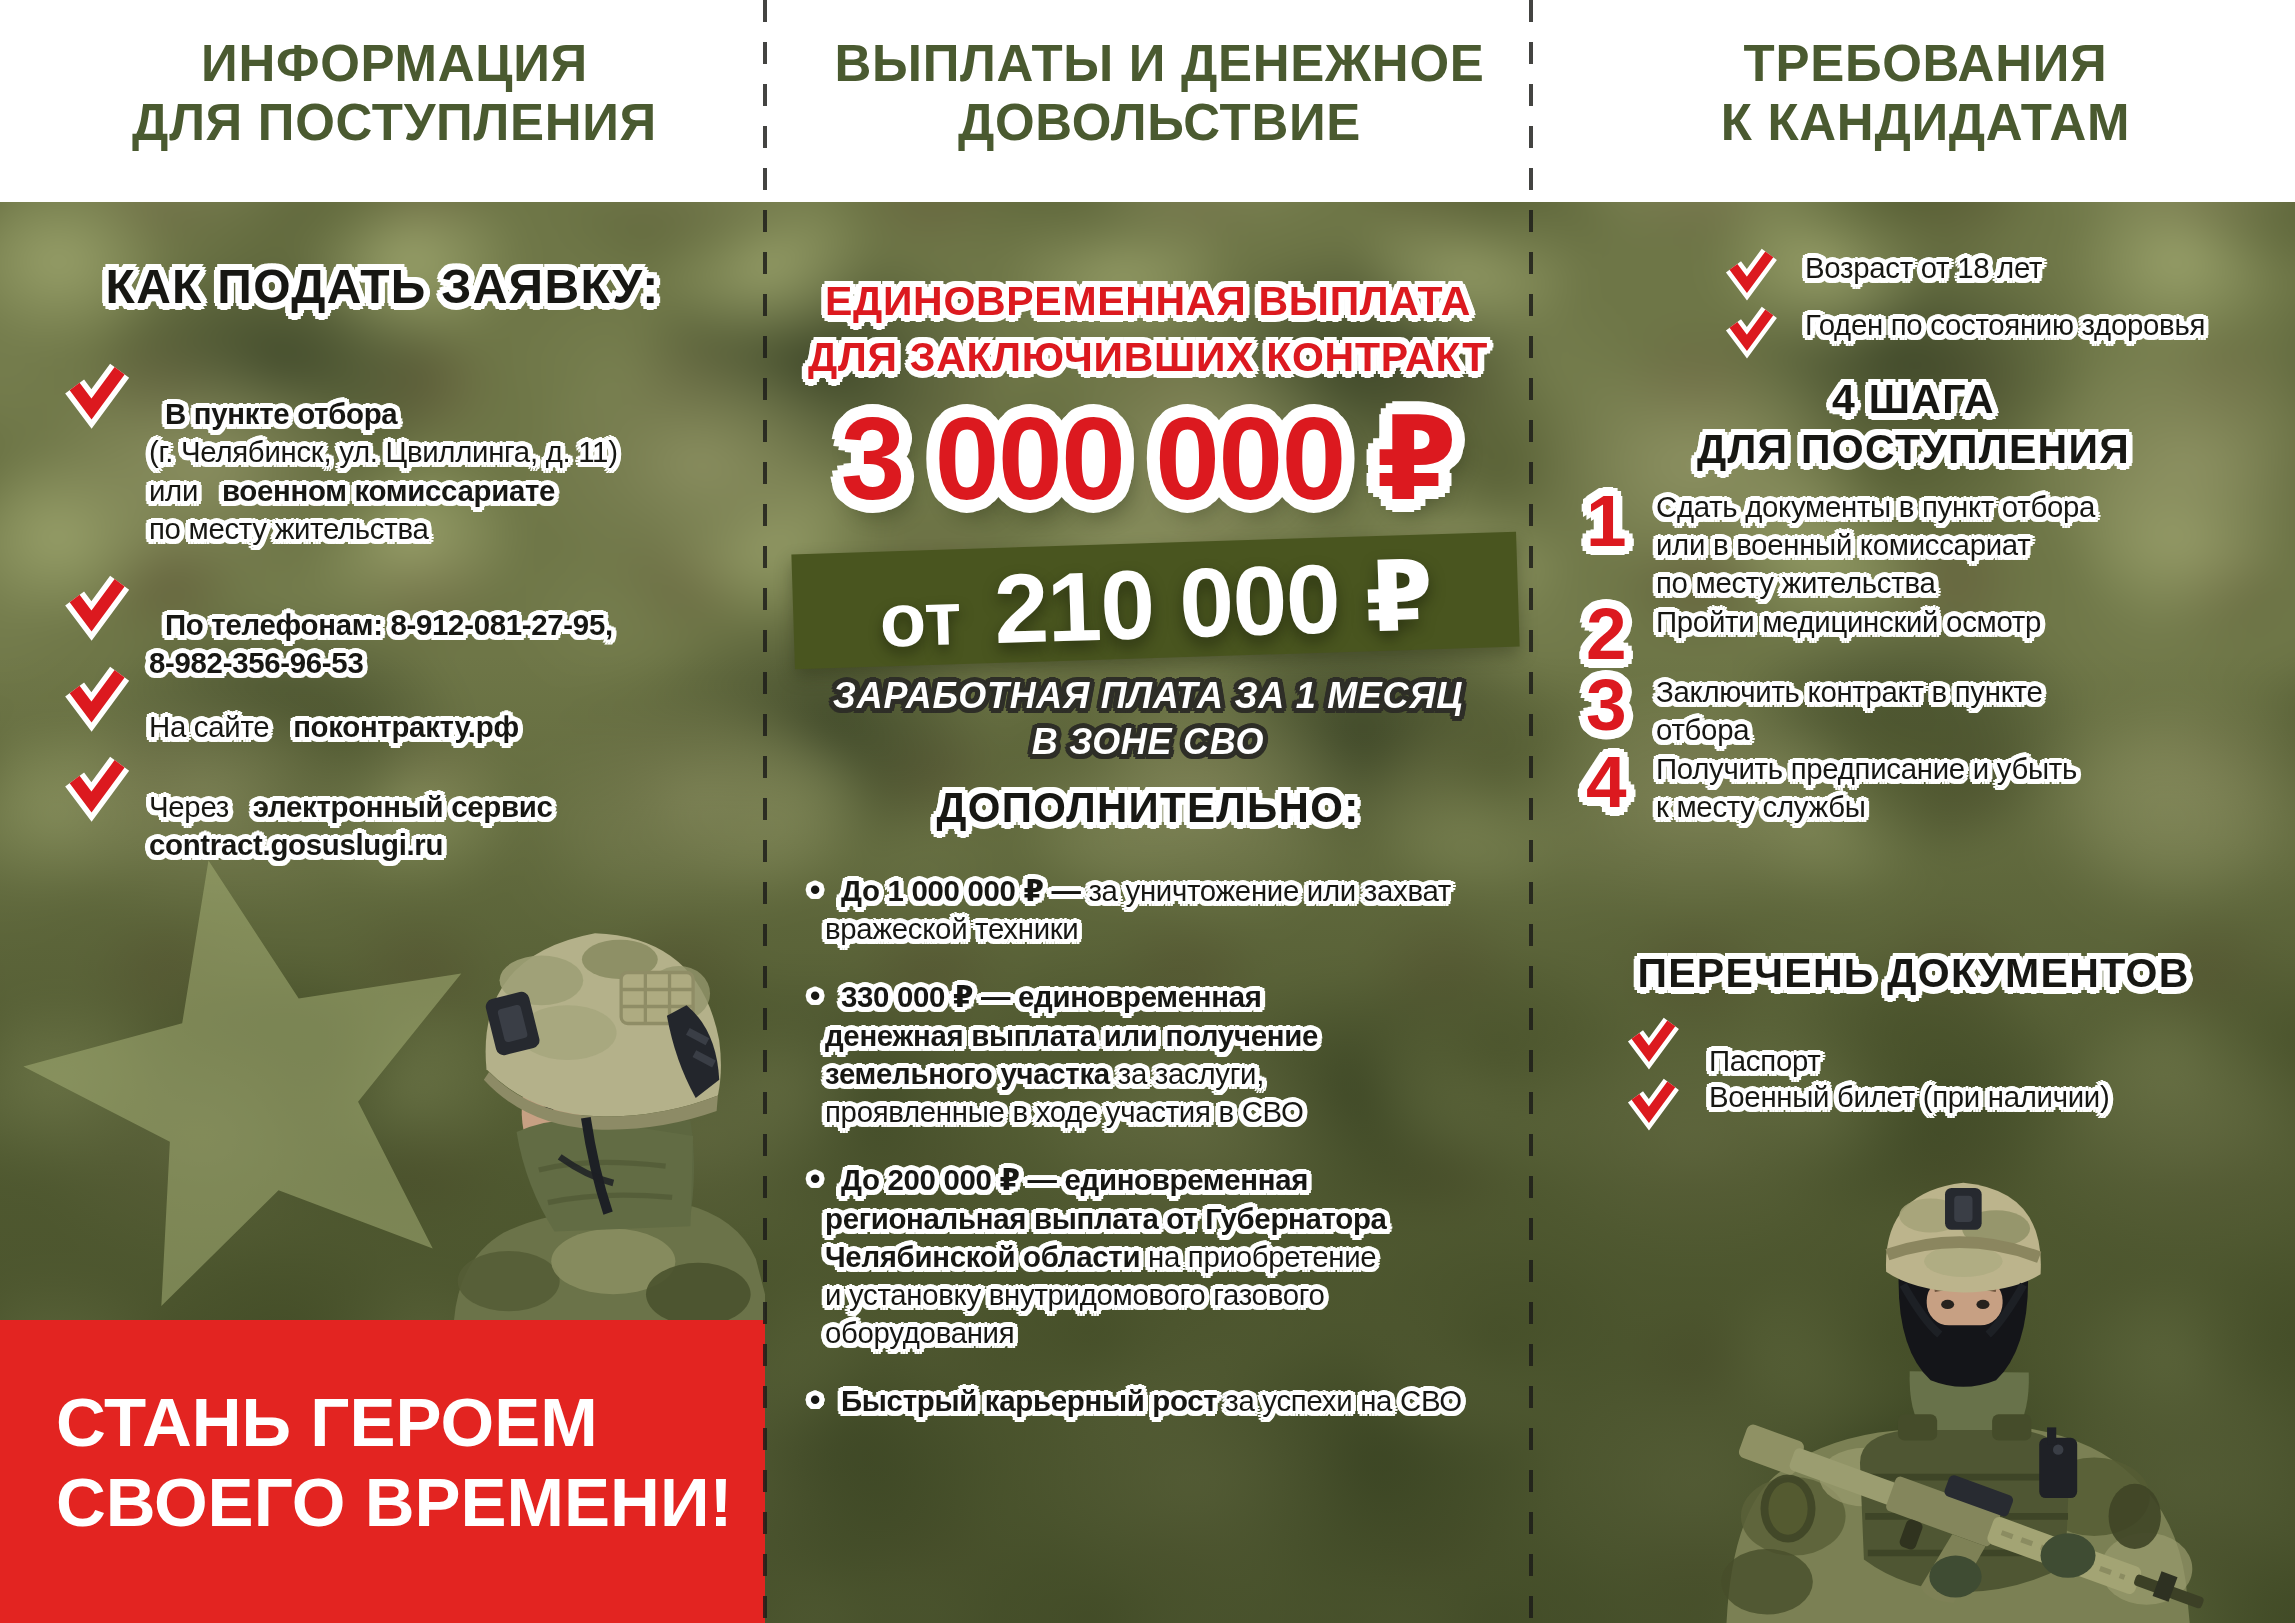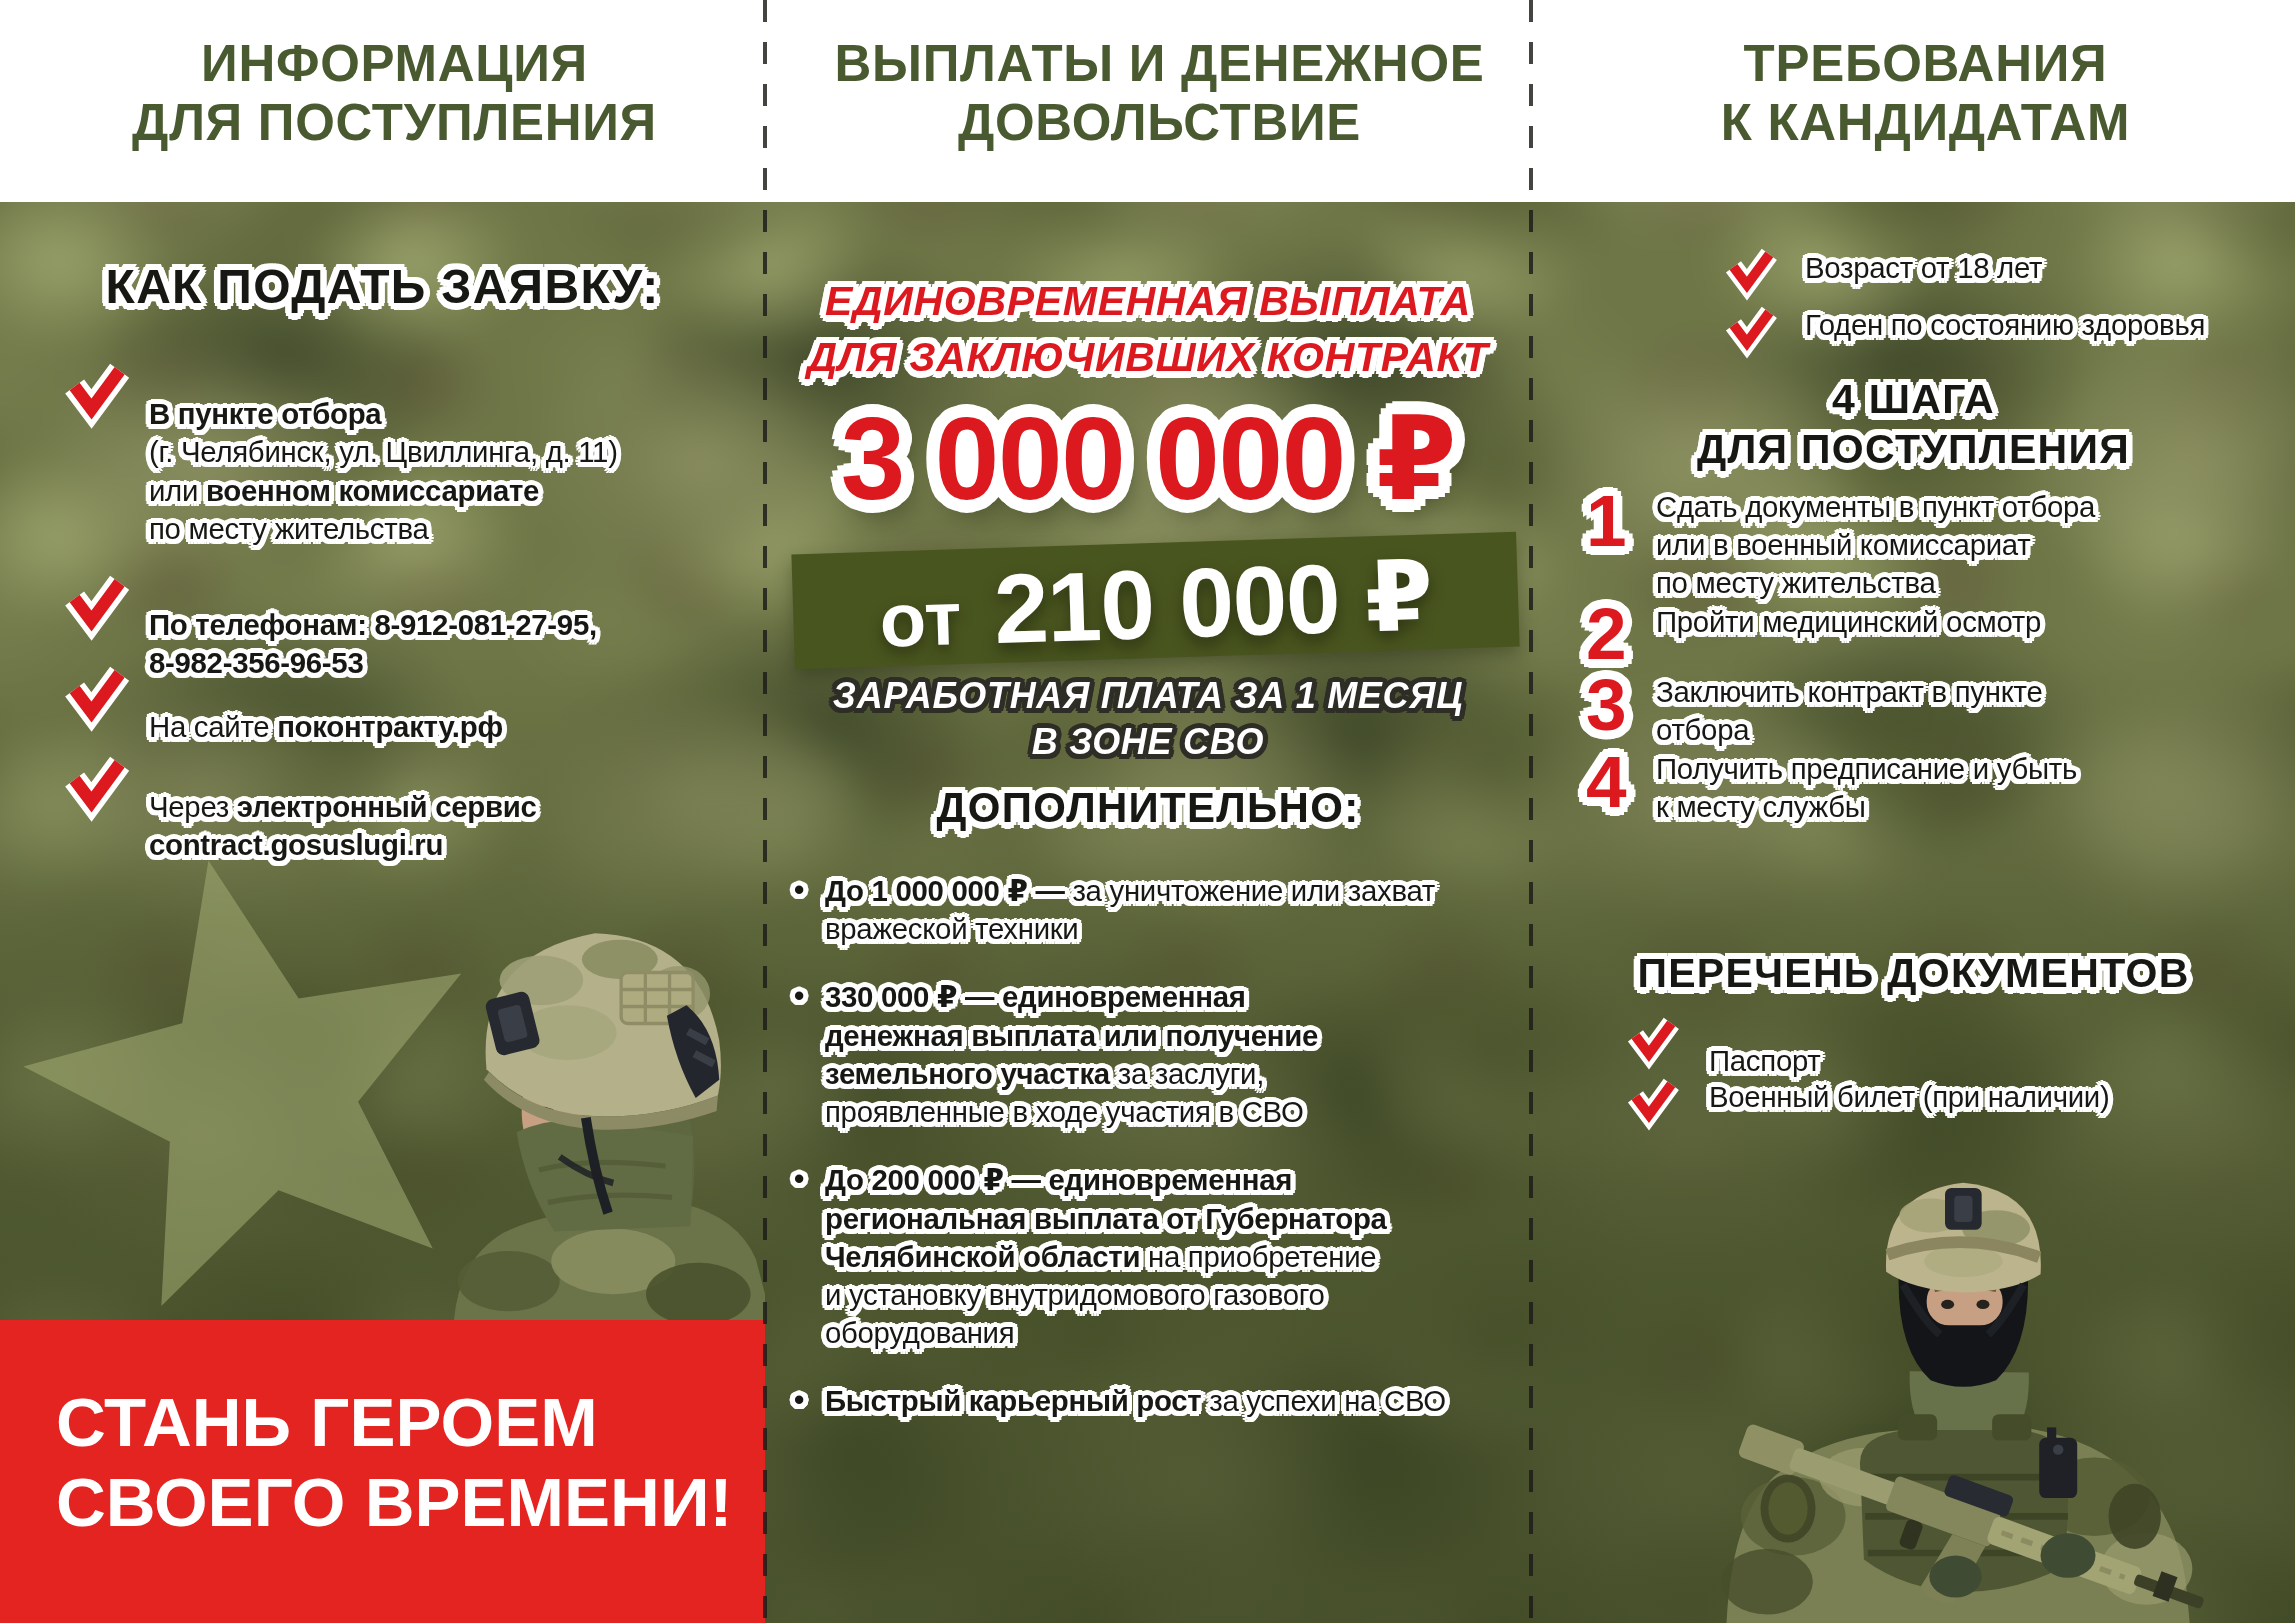--- a/index.html
+++ b/index.html
@@ -1,20 +1,20 @@
 <!DOCTYPE html>
 <html style="--accent: #dc191f; --green: #4a5a30; --band: #49551f; --cta: #e32421;font-size:10.5px"><head>
 <meta charset="utf-8">
 <style>
   html,body{margin:0;padding:0;background:#555;}
   #page{position:relative;width:2295px;height:1623px;overflow:hidden;background:#6e7647;
         font-family:"Liberation Sans","DejaVu Sans",sans-serif;color:#171713;}
   .abs{position:absolute;}
   .pre{white-space:pre-line;}
-  .bd{font-weight:700;}
+  .bd{font-weight:700;margin-left:16px;}
 
   
   .camo{position:absolute;inset:-46px;
     background-color:#6e7647;
     background-image:
       radial-gradient(closest-side, rgba(142,146,99,.95), rgba(142,146,99,0) 72%),
       radial-gradient(closest-side, rgba(86,94,52,.95), rgba(86,94,52,0) 70%),
       radial-gradient(closest-side, rgba(160,168,112,.85), rgba(160,168,112,0) 66%),
       radial-gradient(closest-side, rgba(58,67,38,.9), rgba(58,67,38,0) 70%),
       radial-gradient(closest-side, rgba(118,126,78,.95), rgba(118,126,78,0) 70%),
@@ -78,21 +78,21 @@
   .chk .r{stroke:var(--accent);stroke-width:11px;}
 
   
   .cta-block{left:0;top:1320px;width:765px;height:303px;background:var(--cta);}
   .cta-text{position:absolute;left:56px;top:63px;font-size:69px;font-weight:700;color:#fff;
             line-height:1.16;letter-spacing:0;}
   .star{left:9.2px;top:842px;width:500px;height:500px;opacity:.55;transform:rotate(-12deg);}
 
   
   .promo{left:765px;width:766px;top:274px;text-align:center;font-size:41px;font-weight:700;
-         font-style:italic;color:var(--accent);line-height:1.36;letter-spacing:0.7px;}
+         color:var(--accent);line-height:1.36;letter-spacing:0.7px;}
   .amount{left:765px;width:766px;top:391px;text-align:center;font-size:116px;font-weight:700;
           color:var(--accent);letter-spacing:-1.3px;}
   .band{left:793px;top:543px;width:725px;height:115px;background:var(--band);
         transform:rotate(-1.8deg);box-shadow:0 7.9px 17px rgba(28,34,12,.35);}
   .band-inner{display:flex;align-items:baseline;justify-content:center;gap:33px;height:100%;
         color:#fff;padding-top:3.9px;}
   .band-from{font-size:76px;font-weight:700;line-height:115px;
         text-shadow:0 6.5px 13px rgba(20,24,8,.5);}
   .band-amt{font-size:98px;font-weight:700;letter-spacing:-1.3px;line-height:115px;
         text-shadow:0 7.9px 14.4px rgba(20,24,8,.5);}

